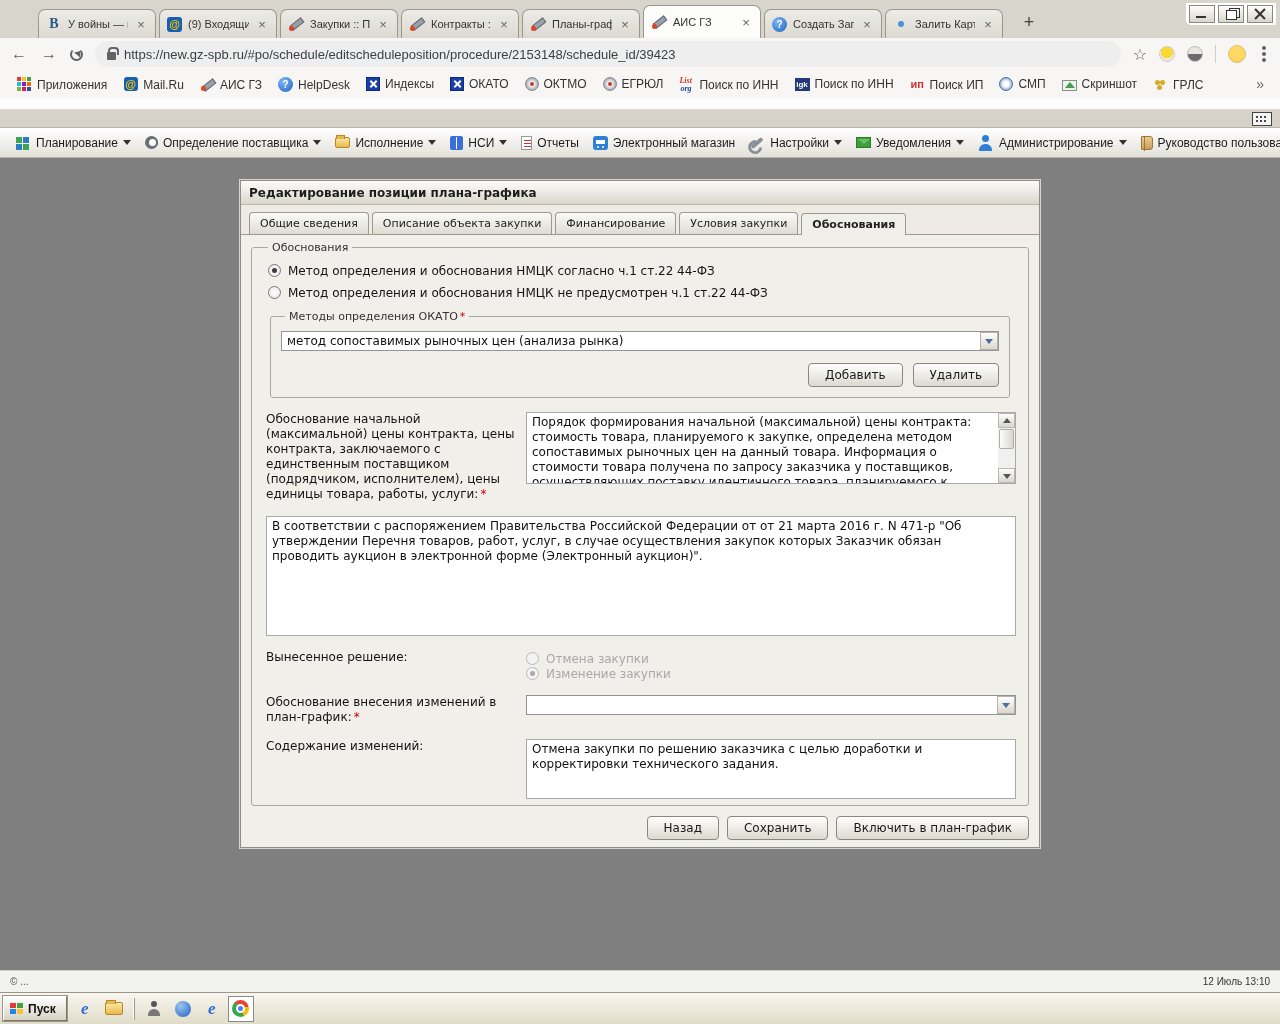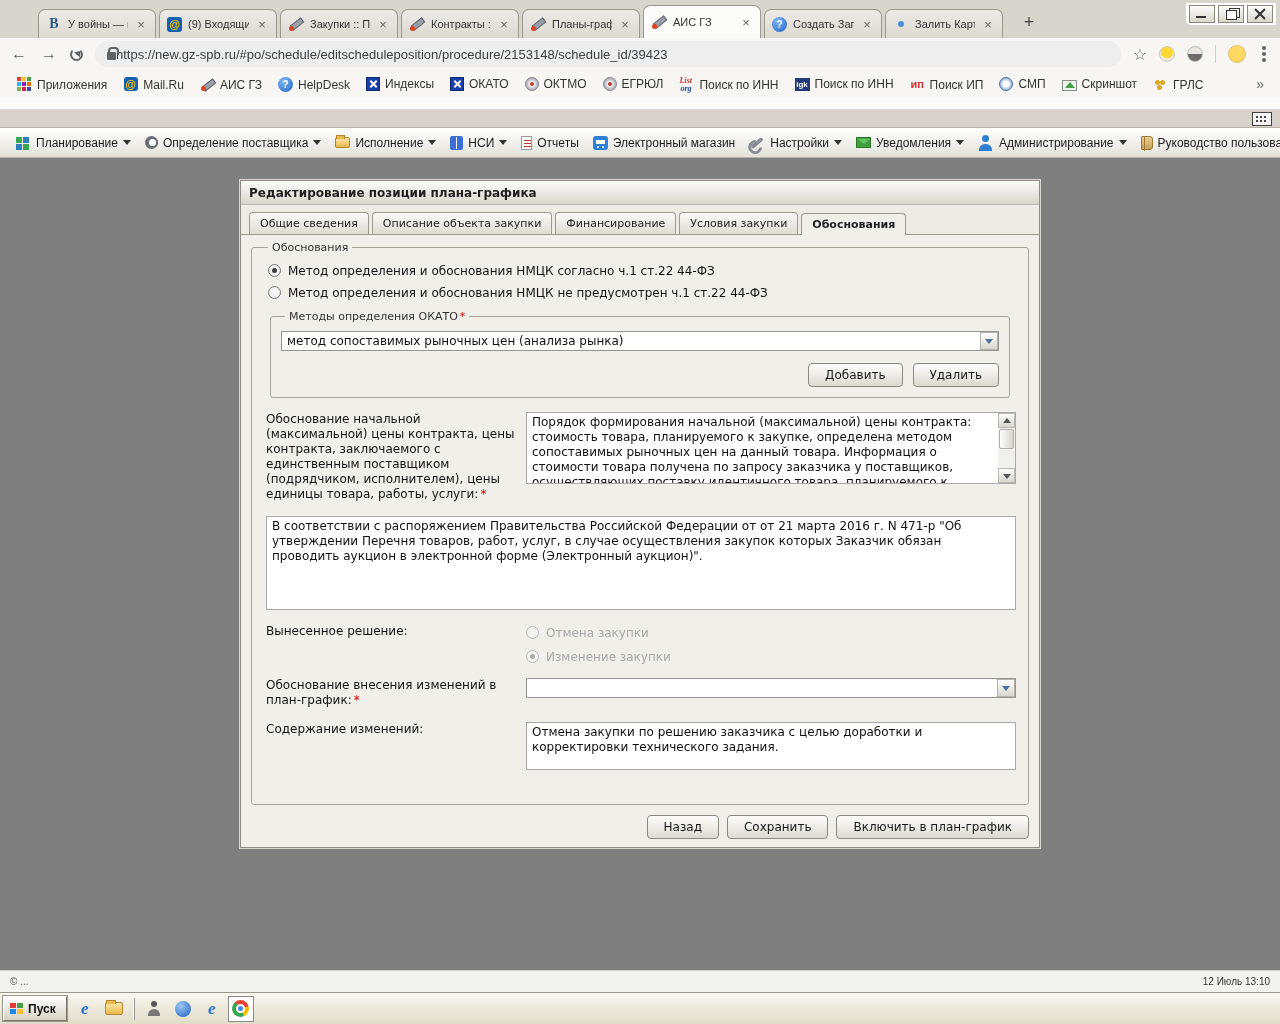--- a/index.html
+++ b/index.html
@@ -36,21 +36,21 @@
   .ic-help { background:radial-gradient(circle at 35% 30%, #7db6f5, #1f63c4); border-radius:50%; width:15px; height:15px; }
   .ic-help::before { content:"?"; color:#fff; font-size:10px; font-weight:bold; }
   .ic-spark { width:6px; height:6px; background:#4a90d9; border-radius:50%; }
 
   
   .toolbar { height:32px; background:#f7f6f4; display:flex; align-items:center; padding:0 10px; gap:12px; flex:none; }
   .navarr { font-size:16px; color:#5f6368; width:18px; text-align:center; }
   .navarr.back::before { content:"←"; } .navarr.fwd::before { content:"→"; }
   .reload { width:13px; height:13px; border:2px solid #5f6368; border-radius:50%; border-top-color:transparent; position:relative; }
   .reload::after { content:""; position:absolute; right:-3px; top:-3px; border:4px solid transparent; border-bottom:5px solid #5f6368; transform:rotate(40deg); }
-  .omnibox { flex:1; height:26px; background:#eeeeee; border-radius:13px; display:flex; align-items:center; padding:0 12px; }
+  .omnibox { flex:1; height:26px; background:#eeeeee; border-radius:13px; display:flex; align-items:center; padding:0 12px; gap:8px; }
   .lock { width:9px; height:8px; background:#5f6368; border-radius:1px; position:relative; margin-top:4px; flex:none; }
   .lock::before { content:""; position:absolute; left:1px; top:-5px; width:7px; height:6px; border:2px solid #5f6368; border-bottom:none; border-radius:4px 4px 0 0; }
   .urltext { font-size:13px; color:#3c4043; white-space:nowrap; overflow:hidden; }
   .star::before { content:"☆"; font-size:16px; color:#5f6368; }
   .ext-homer { width:16px; height:16px; border-radius:50%; background:radial-gradient(circle at 50% 35%, #fdd835 55%, #efe9dd 56%); border:1px solid #cfcac0; }
   .ext-half { width:16px; height:16px; border-radius:50%; background:linear-gradient(#e8e6e1 50%, #6b6b6b 50%); border:1px solid #bbb; }
   .tdiv { width:1px; height:18px; background:#d0cec9; }
   .avatar { width:18px; height:18px; border-radius:50%; background:radial-gradient(circle at 50% 40%, #ffd964 60%, #f3b73c); border:1px solid #e0c26a; }
   .menu3 { width:4px; height:4px; border-radius:50%; background:#5f6368; box-shadow:0 -6px #5f6368, 0 6px #5f6368; margin:0 4px; }
 
@@ -136,23 +136,23 @@
   .req { color:#cc0000; margin-left:2px; }
   .ta { border:1px solid #a7a9ac; background:#fff; font-size:12px; line-height:15px; color:#111; padding:2px 5px; overflow:hidden; }
   .ta1wrap { position:relative; height:72px; border:1px solid #a7a9ac; background:#fff; }
   .ta1 { position:absolute; inset:0; padding:2px 22px 2px 5px; font-size:12px; line-height:15px; color:#111; overflow:hidden; }
   .vscroll { position:absolute; right:0; top:0; bottom:0; width:17px; background:#f0f0ee; display:flex; flex-direction:column; }
   .sb-btn { height:15px; background:linear-gradient(#fdfdfd,#d8d6cf); border:1px solid #b9b7b0; display:flex; align-items:center; justify-content:center; flex:none; }
   .sb-btn.up::after { content:""; border:4px solid transparent; border-bottom:5px solid #555; margin-bottom:4px; }
   .sb-btn.down { margin-top:auto; }
   .sb-btn.down::after { content:""; border:4px solid transparent; border-top:5px solid #555; margin-top:5px; }
   .sb-thumb { height:20px; margin:1px; background:linear-gradient(90deg,#fdfdfd,#d8d6cf); border:1px solid #b0aea7; border-radius:2px; }
-  .ta2 { height:94px; }
-  .ta5 { height:48px; }
-  .dec-radios { display:flex; flex-direction:column; gap:10px; padding-top:2px; }
+  .ta2 { height:120px; }
+  .ta5 { height:60px; }
+  .dec-radios { display:flex; flex-direction:column; gap:1px; padding-top:2px; }
   .dbuttons { display:flex; justify-content:flex-end; gap:8px; padding-top:10px; flex:none; }
 
   
   .pagefooter { height:22px; background:#f2f2f0; border-top:1px solid #cfcdc8; display:flex; align-items:center; justify-content:space-between; padding:0 10px; flex:none; }
   .pf-left { font-size:10px; color:#555; }
   .pf-right { font-size:10px; color:#333; }
 
   
   .taskbar { height:32px; background:linear-gradient(#f8f6ee,#e0dcc9); border-top:1px solid #9a968a; display:flex; align-items:center; padding:0 3px; gap:5px; flex:none; }
   .startbtn { height:25px; display:flex; align-items:center; gap:5px; padding:0 10px 0 6px; background:linear-gradient(#fefefe,#d6d2c4); border:1px solid; border-color:#fff #7a7668 #7a7668 #fff; box-shadow:0 0 0 1px #9a968a; font-weight:bold; font-size:12px; color:#111; }

